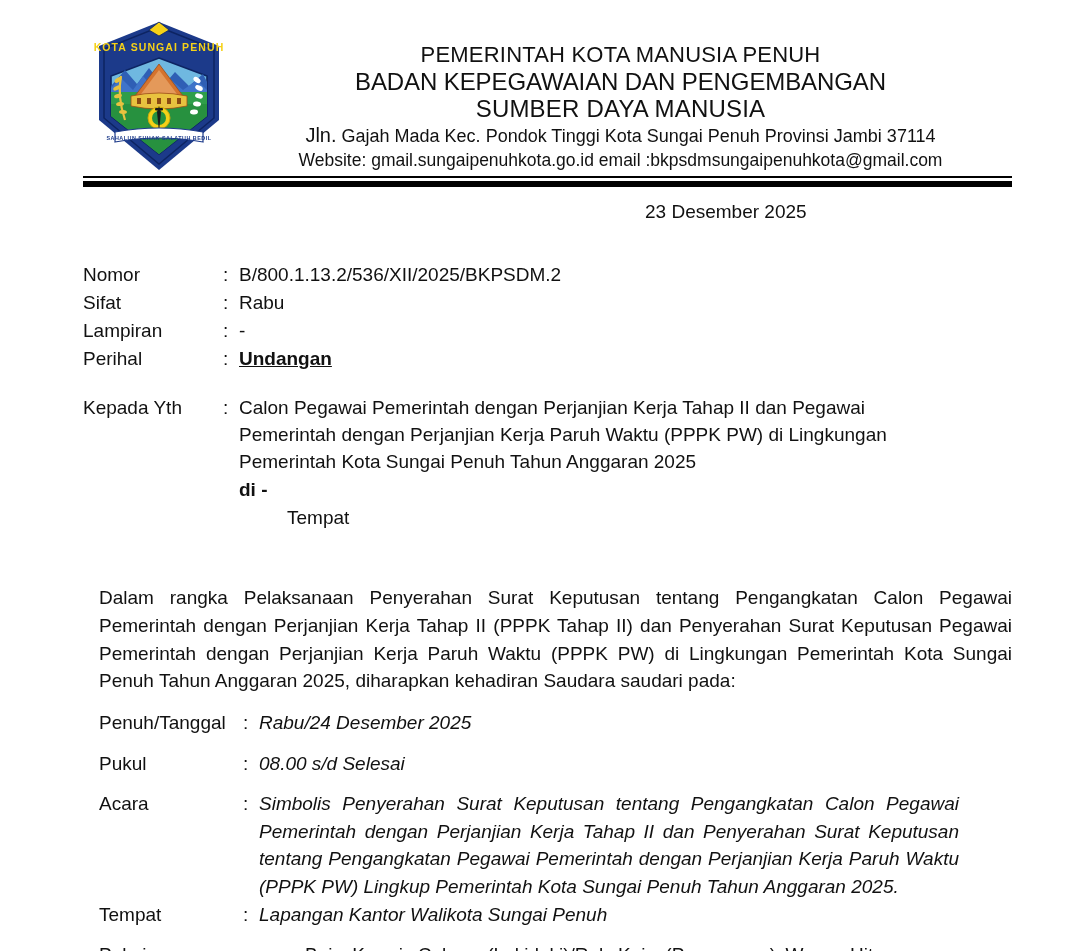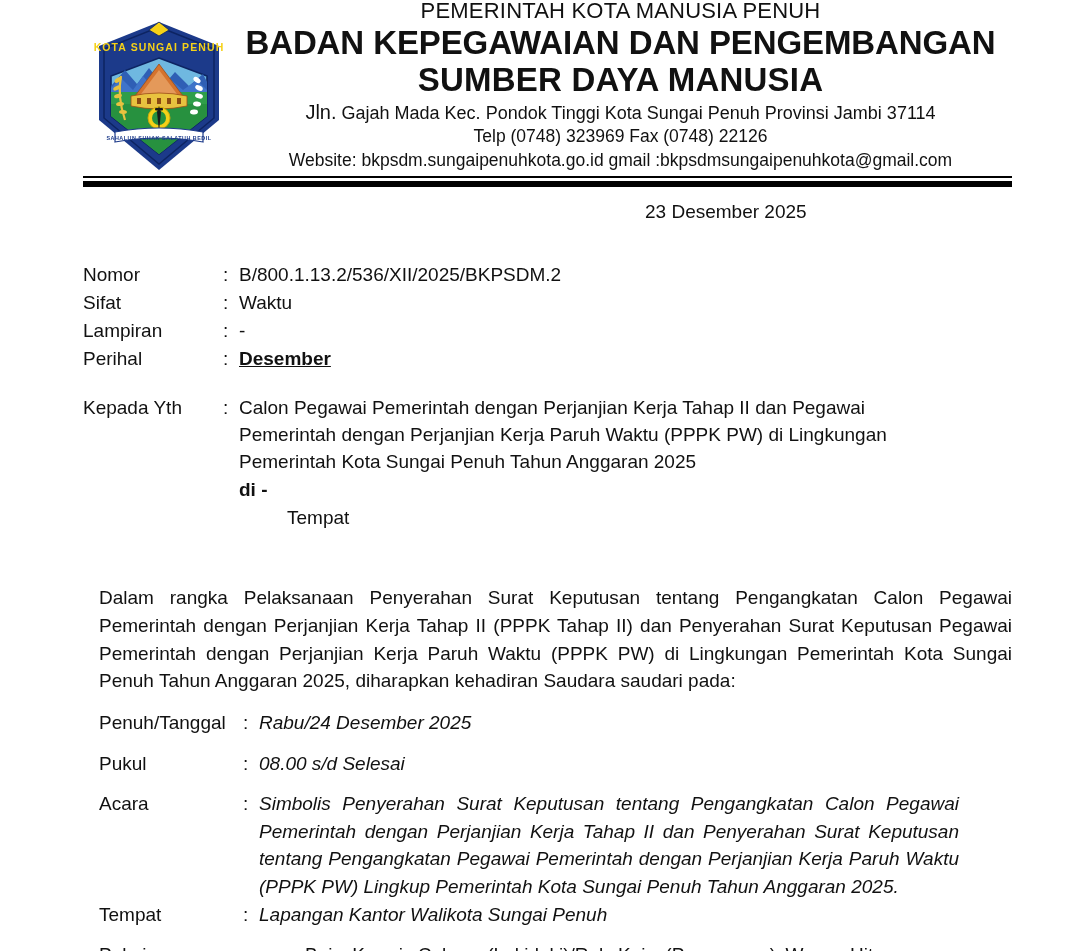--- a/index.html
+++ b/index.html
@@ -38,22 +38,22 @@
     padding-right: 6px;
     padding-top: 10px;
   }
   .gov-line {
     font-size: 22px;
     letter-spacing: 0.2px;
     line-height: 1.12;
     white-space: nowrap;
   }
   .org-line {
-    font-size: 33px;
-    font-weight: bold;
+    font-size: 24px;
+    font-weight: normal;
     line-height: 1.13;
     letter-spacing: -0.1px;
     white-space: nowrap;
   }
   .org-line.second { letter-spacing: 0.2px; }
   .addr-line {
     font-size: 17.5px;
     line-height: 1.33;
     white-space: nowrap;
   }
@@ -196,22 +196,21 @@
   </div>
 
   <div class="headtext">
     <div class="gov-line">PEMERINTAH KOTA MANUSIA PENUH</div>
     <div class="org-line">BADAN KEPEGAWAIAN DAN PENGEMBANGAN</div>
     <div class="org-line second">SUMBER DAYA MANUSIA</div>
     <div class="addr-line first">
       <span class="jln">Jln.</span>
       <span>Gajah Mada Kec. Pondok Tinggi Kota Sungai Penuh Provinsi Jambi 37114</span>
     </div>
-    <div class="addr-line">Telp (0748) 323969 Fax (0748) 22126</div>
-    <div class="addr-line">Website: bkpsdm.sungaipenuhkota.go.id gmail :bkpsdmsungaipenuhkota@gmail.com</div>
+    <div class="addr-line">Website: gmail.sungaipenuhkota.go.id email :bkpsdmsungaipenuhkota@gmail.com</div>
   </div>
 </div>
 
 <div class="rule-wrap">
   <div class="rule-thin"></div>
   <div class="rule-gap"></div>
   <div class="rule-thick"></div>
 </div>
 
 <div class="sheet">
@@ -222,33 +221,33 @@
 
     <div class="meta-row">
       <span class="meta-label">Nomor</span>
       <span class="meta-colon">:</span>
       <span class="meta-value">B/800.1.13.2/536/XII/2025/BKPSDM.2</span>
     </div>
 
     <div class="meta-row">
       <span class="meta-label">Sifat</span>
       <span class="meta-colon">:</span>
-      <span class="meta-value">Waktu</span>
+      <span class="meta-value">Rabu</span>
     </div>
 
     <div class="meta-row">
       <span class="meta-label">Lampiran</span>
       <span class="meta-colon">:</span>
       <span class="meta-value">-</span>
     </div>
 
     <div class="meta-row">
       <span class="meta-label">Perihal</span>
       <span class="meta-colon">:</span>
-      <span class="meta-value emph">Desember</span>
+      <span class="meta-value emph">Undangan</span>
     </div>
   </div>
 
   <div class="recipient-block">
     <div class="recipient-row">
       <span class="recipient-label">Kepada Yth</span>
       <span class="recipient-colon">:</span>
       <span class="recipient-value">
         <span>Calon Pegawai Pemerintah dengan Perjanjian Kerja Tahap II dan Pegawai Pemerintah dengan Perjanjian Kerja Paruh Waktu (PPPK PW) di Lingkungan Pemerintah Kota Sungai Penuh Tahun Anggaran 2025</span>
         <div class="recipient-di">di -</div>

